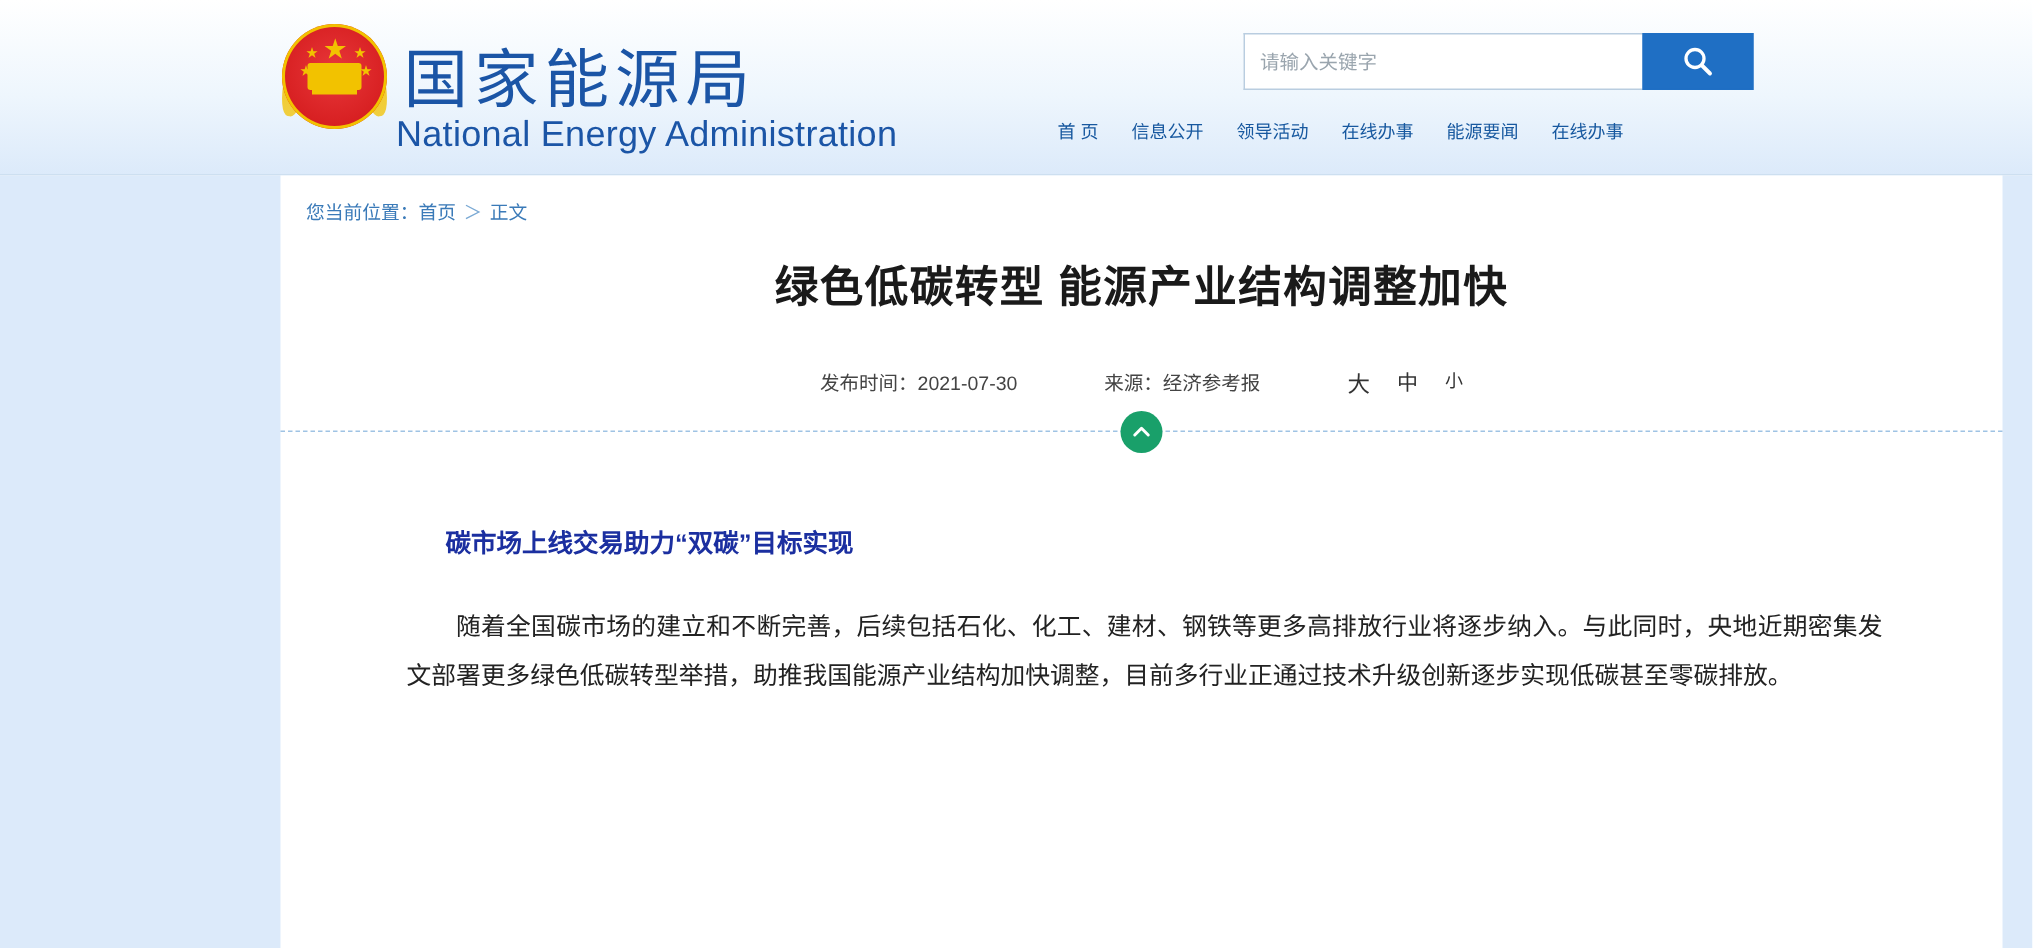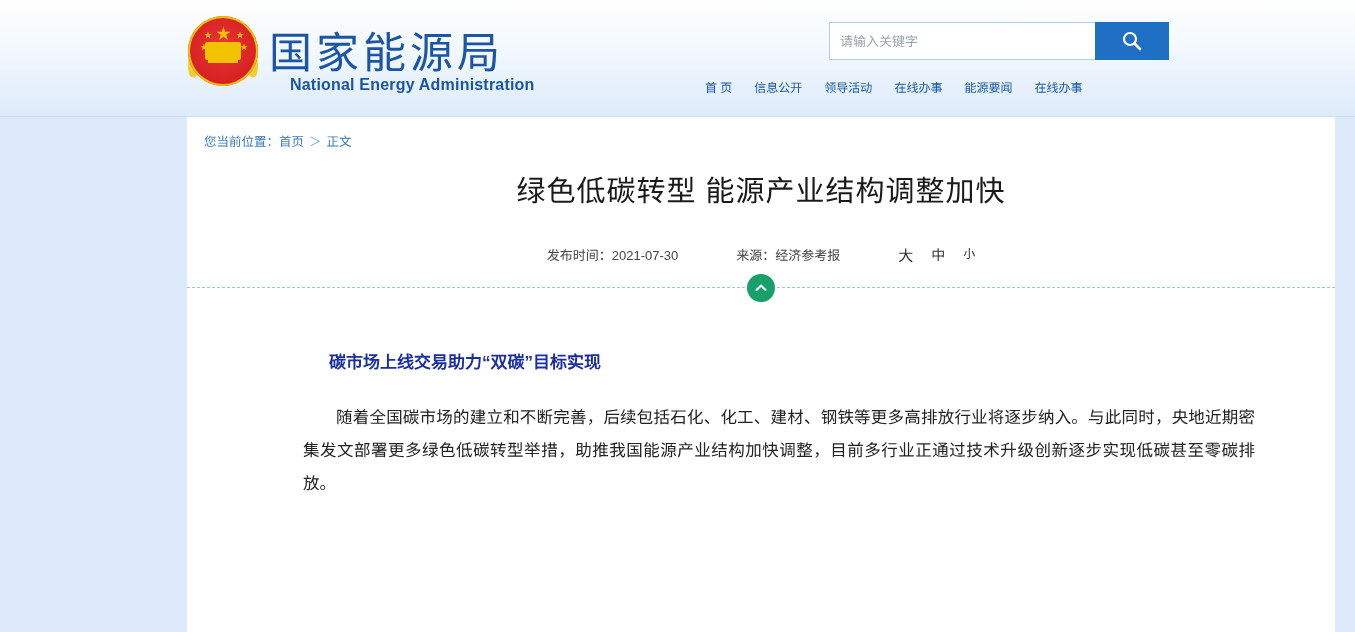--- a/index.html
+++ b/index.html
@@ -83,24 +83,24 @@
     left: 269px;
     top: 18px;
     font-size: 43px;
     font-weight: normal;
     letter-spacing: 4px;
     color: #1b55a6;
     font-family: "Liberation Serif", "DejaVu Serif", serif;
   }
   .brand-en {
     position: absolute;
-    left: 290px;
+    left: 264px;
     top: 76px;
-    font-size: 16px;
-    font-weight: bold;
+    font-size: 24px;
+    font-weight: normal;
     color: #1b55a6;
     letter-spacing: 0.2px;
   }
 
   .search-box {
     position: absolute;
     left: 805px;
     top: 22px;
     width: 340px;
     height: 38px;
@@ -167,21 +167,21 @@
     height: 24px;
     box-sizing: border-box;
   }
   .breadcrumb .sep { color: #7aa9d4; margin: 0 5px; }
   .breadcrumb a { color: #3a7ab8; text-decoration: none; }
 
   .headline {
     margin-top: 26px;
     text-align: center;
     font-size: 29px;
-    font-weight: normal;
+    font-weight: bold;
     color: #1a1a1a;
     letter-spacing: 1px;
     font-family: "Liberation Sans", sans-serif;
   }
 
   .meta {
     margin-top: 35px;
     display: flex;
     justify-content: center;
     align-items: center;
@@ -215,21 +215,21 @@
     border-radius: 50%;
     background: #19a06a;
     display: flex;
     align-items: center;
     justify-content: center;
     cursor: pointer;
   }
   .collapse-btn svg { display: block; }
 
   .article {
-    padding: 58px 80px 0 116px;
+    padding: 58px 80px 0 84px;
     font-size: 16.5px;
     line-height: 33px;
     color: #222;
     font-family: "Liberation Serif", "DejaVu Serif", serif;
   }
   .article h2.sub {
     color: #1b2fa0;
     font-size: 17px;
     font-weight: bold;
     margin: 0 0 22px 26px;

